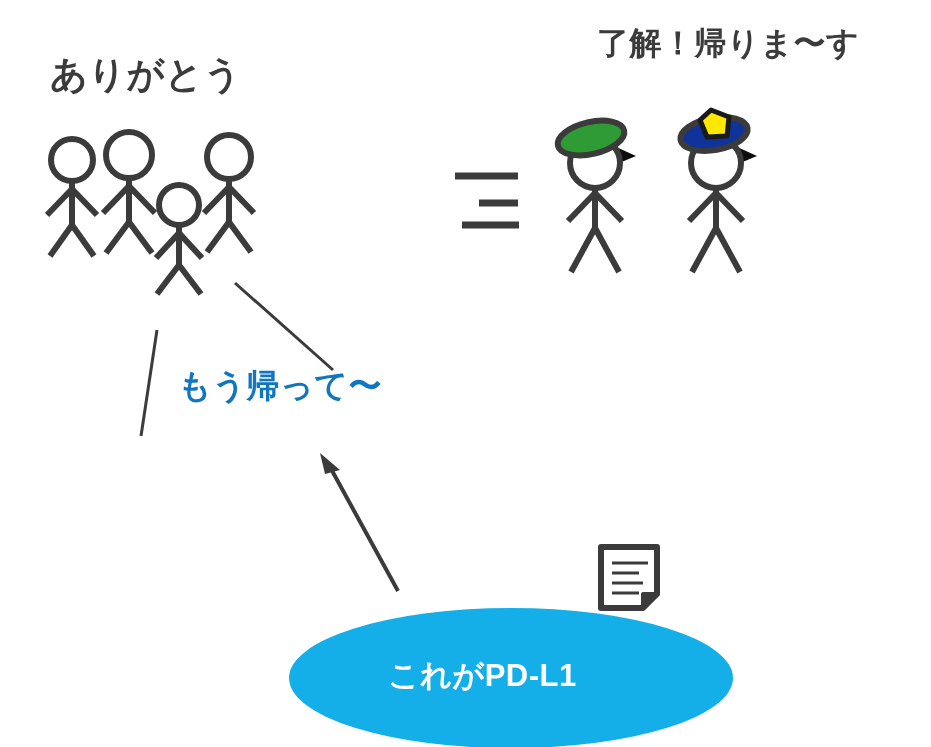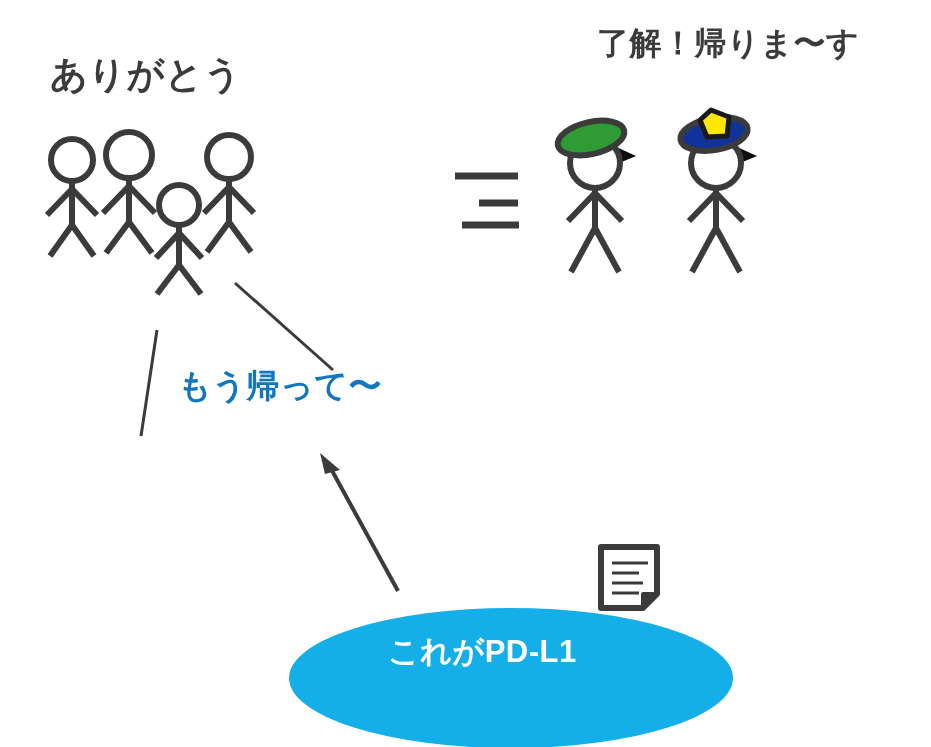--- a/index.html
+++ b/index.html
@@ -44,21 +44,21 @@
     color: #3B3B3B;
   }
   #label-mou-kaette {
     left: 178px;
     top: 364px;
     font-size: 33px;
     color: #1076C0;
   }
   #label-pdl1 {
     left: 388px;
-    top: 631px;
+    top: 655px;
     font-size: 31px;
     color: #ffffff;
   }
 </style>
 </head>
 <body>
 
 <div id="canvas">
 
   <svg class="svg-layer" viewBox="0 0 931 747" xmlns="http://www.w3.org/2000/svg">

